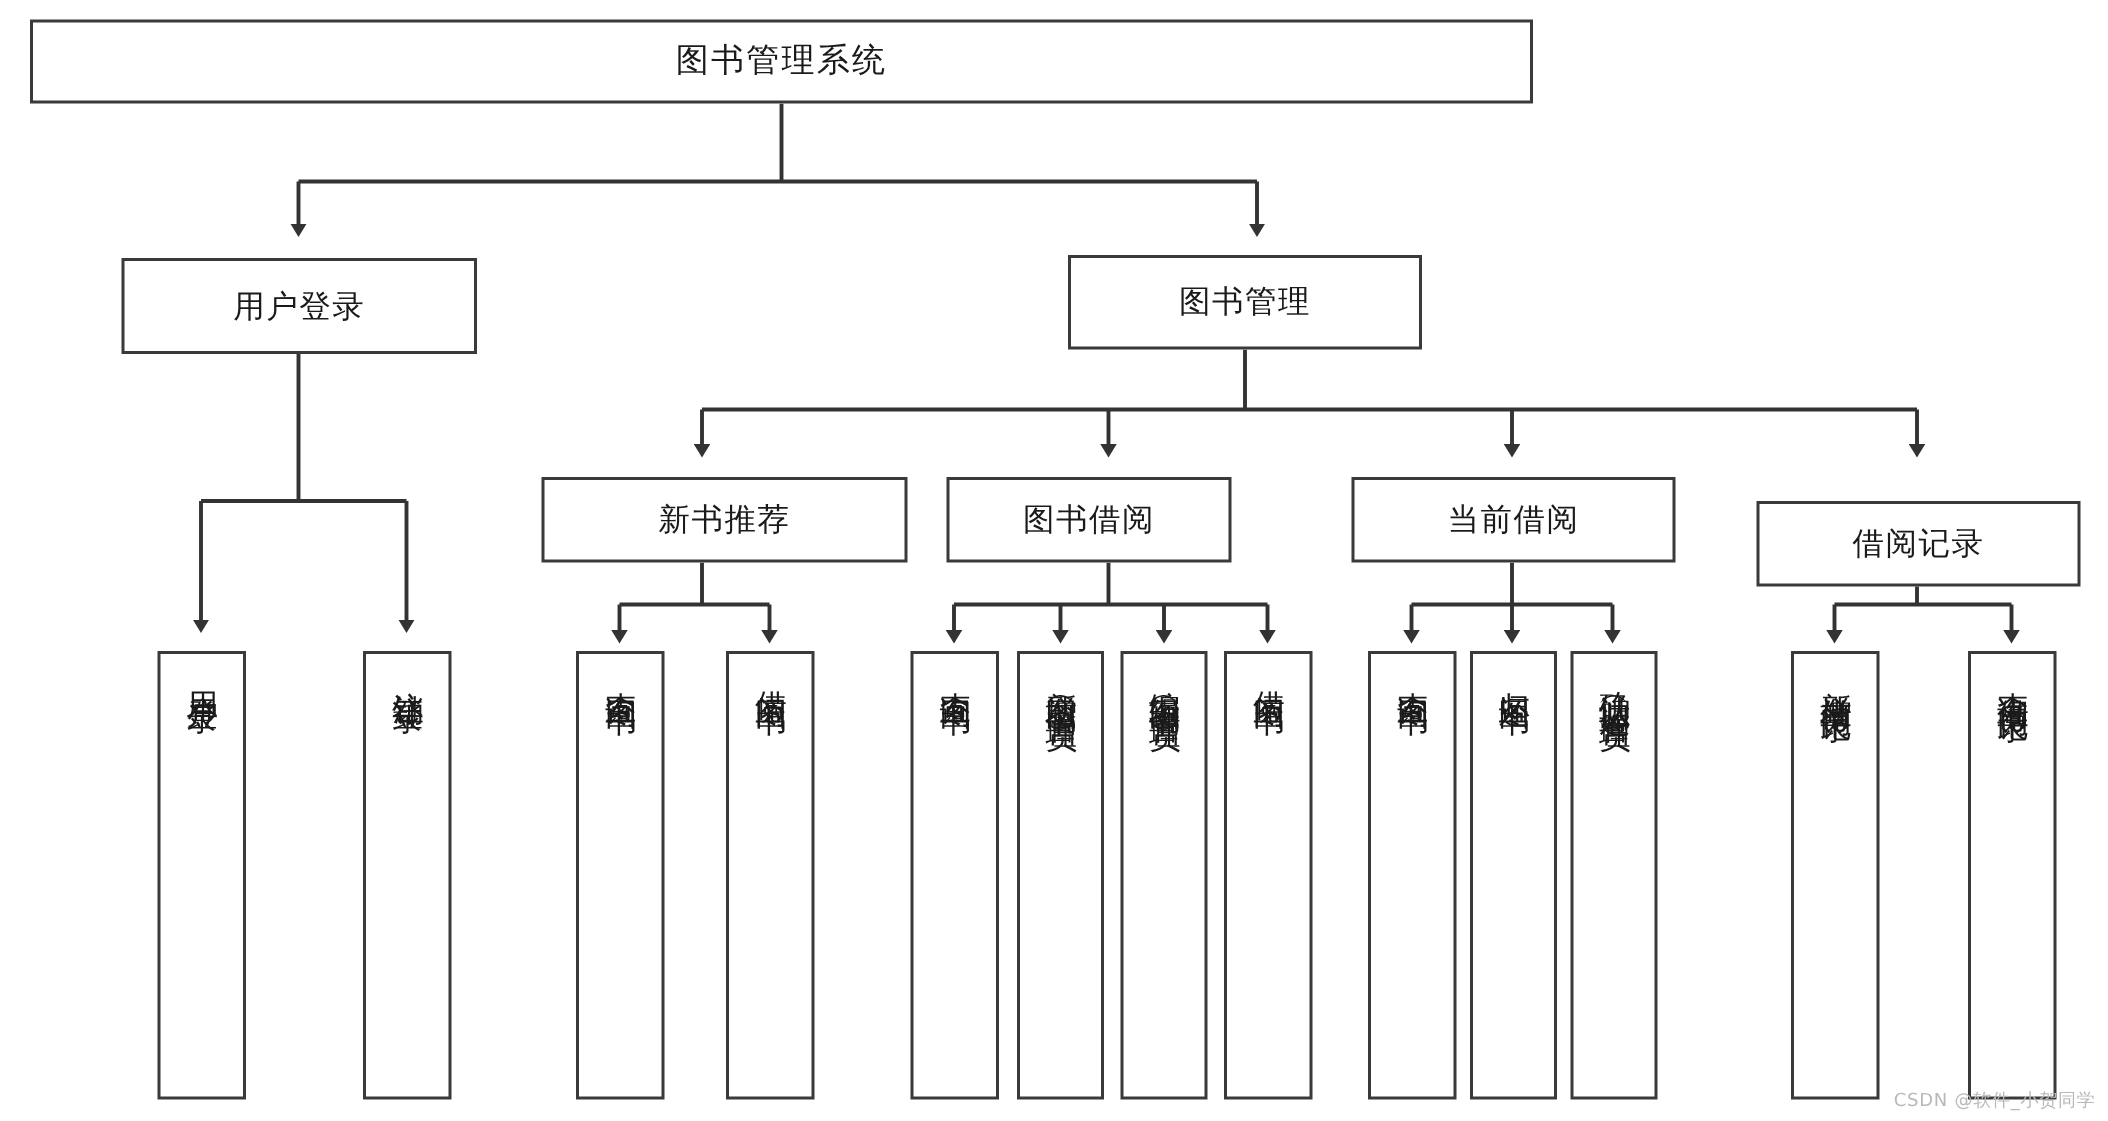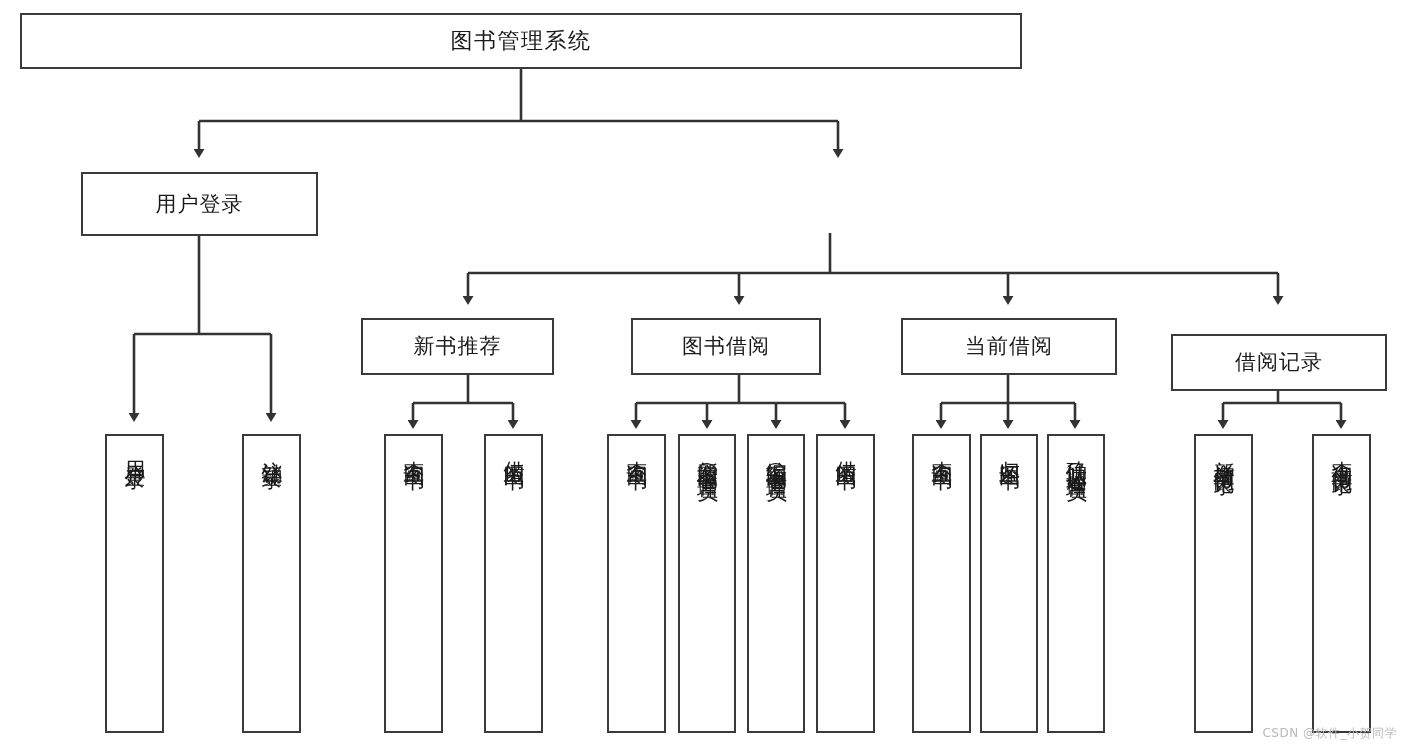--- a/index.html
+++ b/index.html
@@ -130,22 +130,25 @@
     </g>
   </svg>
 
   <div class="node h root" style="left:20px; top:13px; width:1002px; height:56px;">
     <span class="label">图书管理系统</span>
   </div>
 
   <div class="node h" style="left:81px; top:172px; width:237px; height:64px;">
     <span class="label">用户登录</span>
   </div>
-
-  <div class="node h" style="left:361px; top:318px; width:193px; height:57px;">
+  <div class="node h" style="left:712px; top:170px; width:236px; height:63px;">
+    <span class="label">图书管理</span>
+  </div>
+
+  <div class="node h" style="left:361px; top:318px; width:244px; height:57px;">
     <span class="label">新书推荐</span>
   </div>
   <div class="node h" style="left:631px; top:318px; width:190px; height:57px;">
     <span class="label">图书借阅</span>
   </div>
   <div class="node h" style="left:901px; top:318px; width:216px; height:57px;">
     <span class="label">当前借阅</span>
   </div>
   <div class="node h" style="left:1171px; top:334px; width:216px; height:57px;">
     <span class="label">借阅记录</span>

